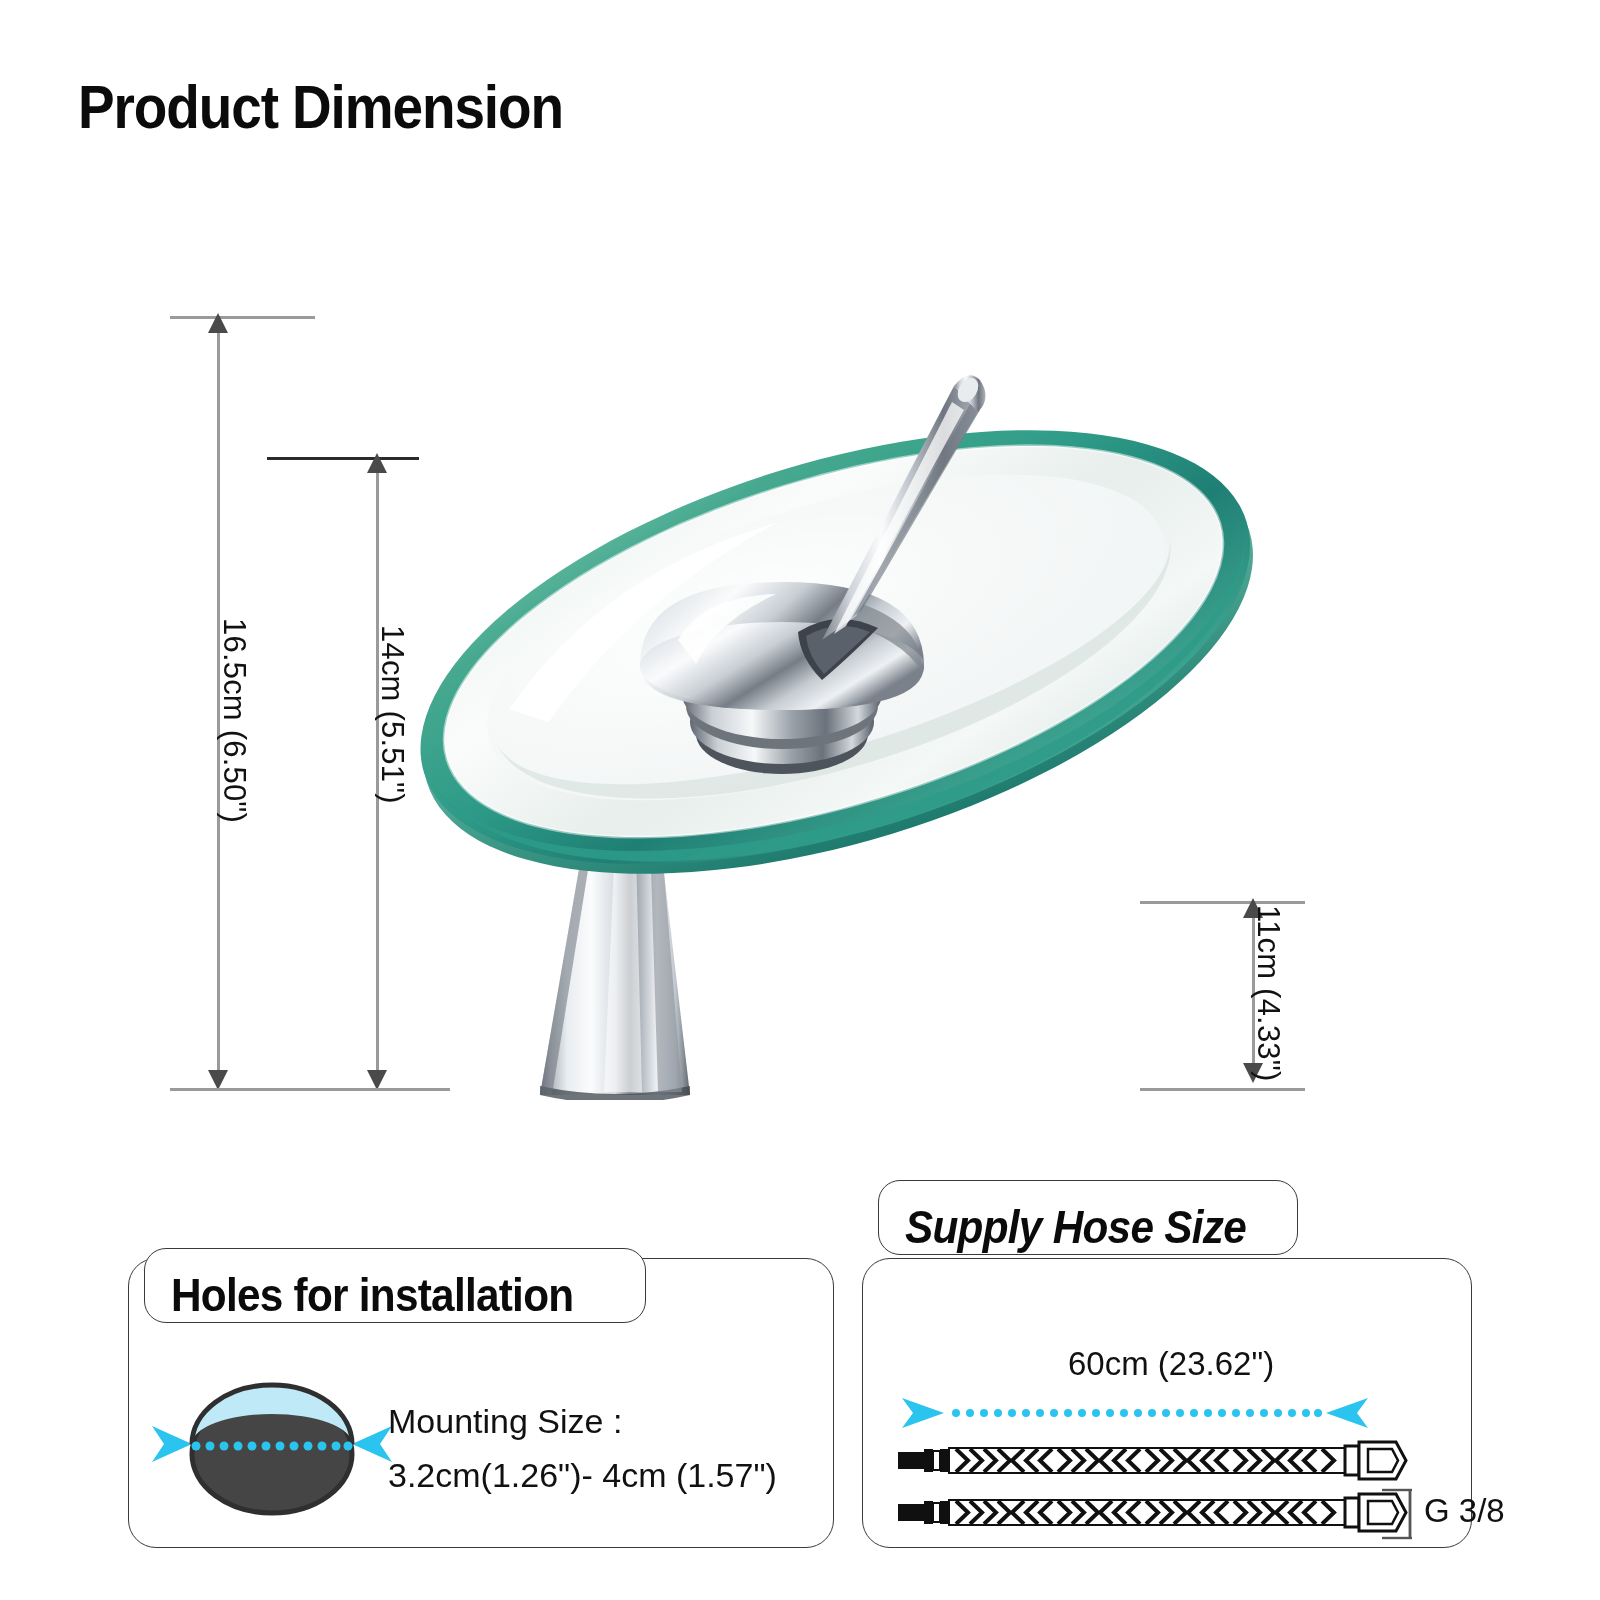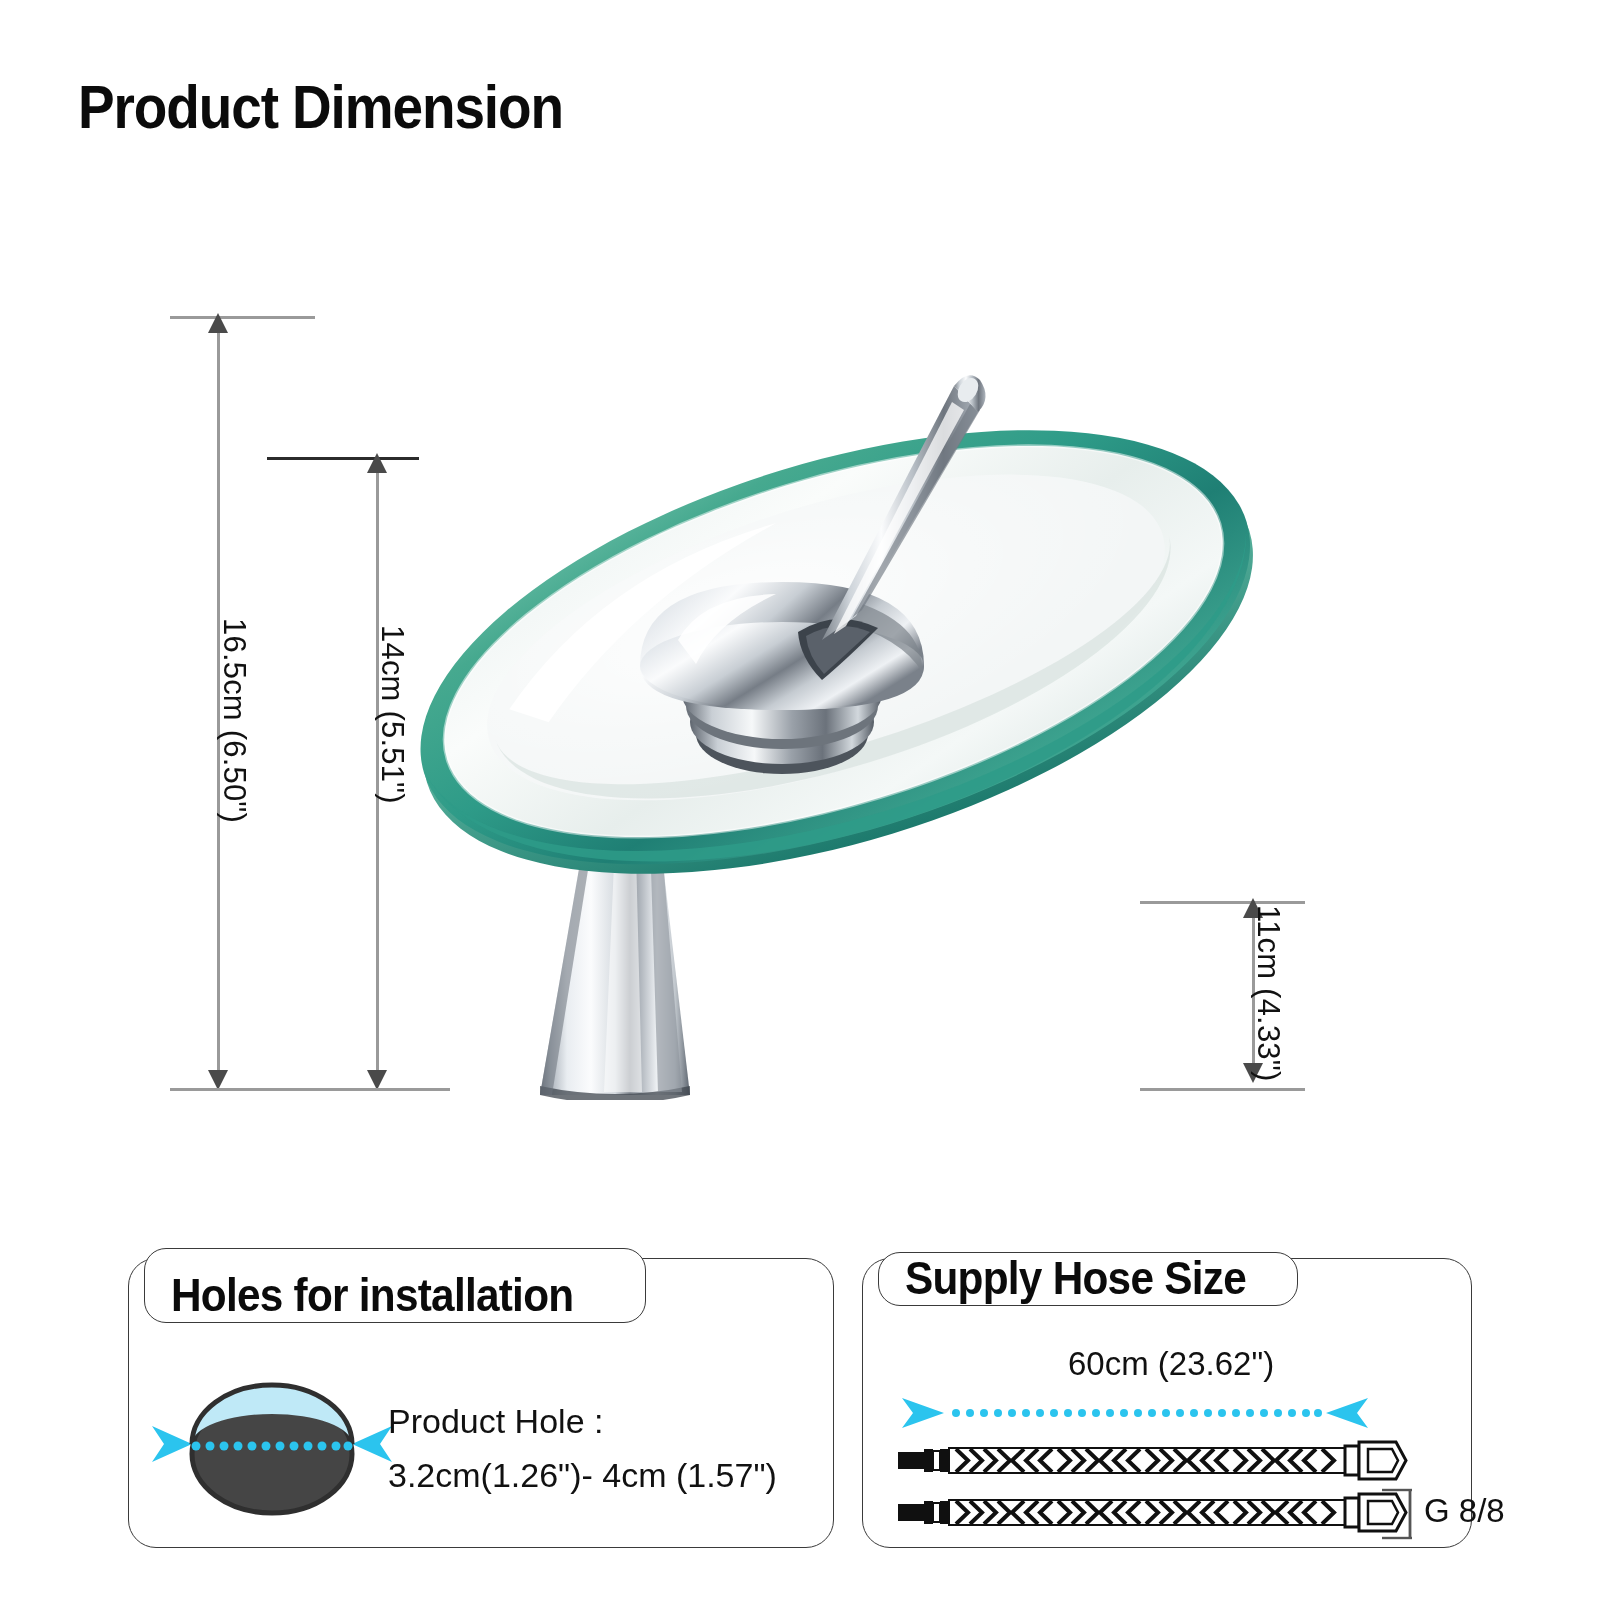--- a/index.html
+++ b/index.html
@@ -262,25 +262,25 @@
         <circle cx="134" cy="64" r="4.5"></circle>
           <circle cx="148" cy="64" r="4.5"></circle>
         <circle cx="162" cy="64" r="4.5"></circle>
           <circle cx="176" cy="64" r="4.5"></circle>
         <circle cx="190" cy="64" r="4.5"></circle>
           <circle cx="202" cy="64" r="4.5"></circle>
       </g>
     </svg>
   </div>
 
-  <div class="body-text" style="left:388px;top:1397px;">Product Hole :</div>
+  <div class="body-text" style="left:388px;top:1397px;">Mounting Size :</div>
   <div class="body-text" style="left:388px;top:1451px;">3.2cm(1.26")- 4cm (1.57")</div>
 
   <div class="panel" style="left:862px;top:1258px;width:610px;height:290px;"></div>
-  <div class="panel-header" style="left:878px;top:1252px;width:420px;height:54px;">
+  <div class="panel-header" style="left:878px;top:1180px;width:420px;height:75px;font-style:italic;">
     <span>Supply Hose Size</span>
   </div>
 
   <div class="hose-dim-label" style="left:1068px;top:1345px;">60cm (23.62")</div>
 
   <div style="position:absolute;left:900px;top:1392px;width:470px;height:42px;">
     <svg width="470" height="42" viewBox="0 0 470 42" xmlns="http://www.w3.org/2000/svg">
       <path d="M 2 6 L 44 21 L 2 36 L 13 21 Z" fill="#2BC4EE"></path>
       <path d="M 468 6 L 426 21 L 468 36 L 457 21 Z" fill="#2BC4EE"></path>
       <g fill="#2BC4EE">
@@ -397,15 +397,15 @@
     </svg>
   </div>
 
   <div style="position:absolute;left:1382px;top:1488px;width:40px;height:52px;">
     <svg width="40" height="52" viewBox="0 0 40 52" xmlns="http://www.w3.org/2000/svg">
       <path d="M 0 2 L 30 2" stroke="#555" stroke-width="2.4" fill="none"></path>
       <path d="M 0 50 L 30 50" stroke="#555" stroke-width="2.4" fill="none"></path>
       <path d="M 28 2 L 28 50" stroke="#555" stroke-width="2.8" fill="none"></path>
     </svg>
   </div>
-  <div class="g38-label" style="left:1424px;top:1492px;">G 8/8</div>
+  <div class="g38-label" style="left:1424px;top:1492px;">G 3/8</div>
 
 </div>
 
 </body></html>

